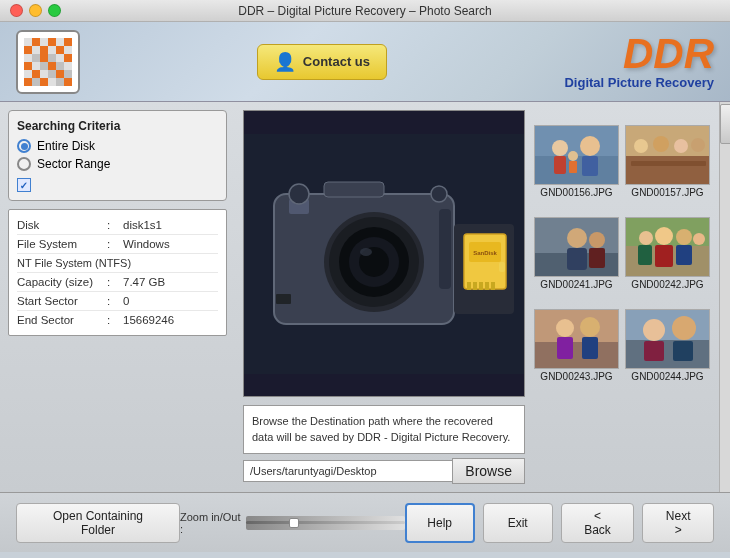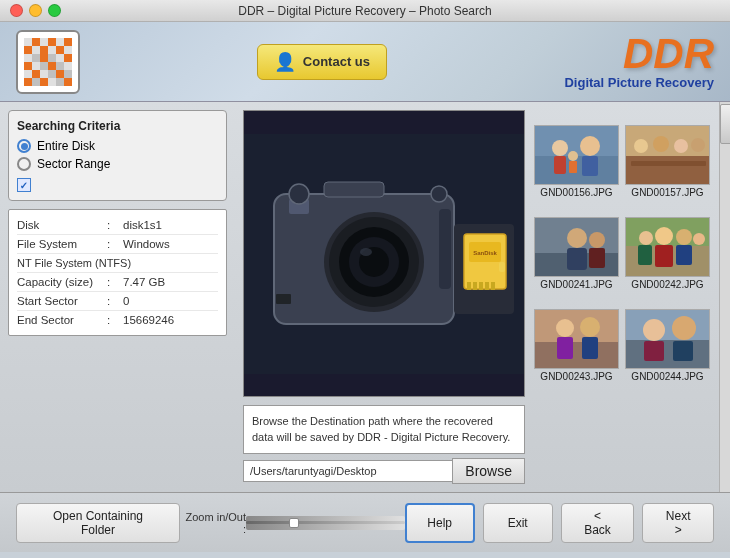--- a/index.html
+++ b/index.html
@@ -297,21 +297,20 @@
       padding: 0 16px;
     }
     .footer-left {
       display: flex;
       gap: 8px;
     }
     .footer-center {
       display: flex;
       align-items: center;
       gap: 0;
-      text-align: right;
     }
     .zoom-label {
       font-size: 11px;
       color: #333;
     }
     .zoom-slider {
       width: 160px;
       height: 14px;
       background: linear-gradient(to right, #888, #e0e0e0);
       border-radius: 2px;

